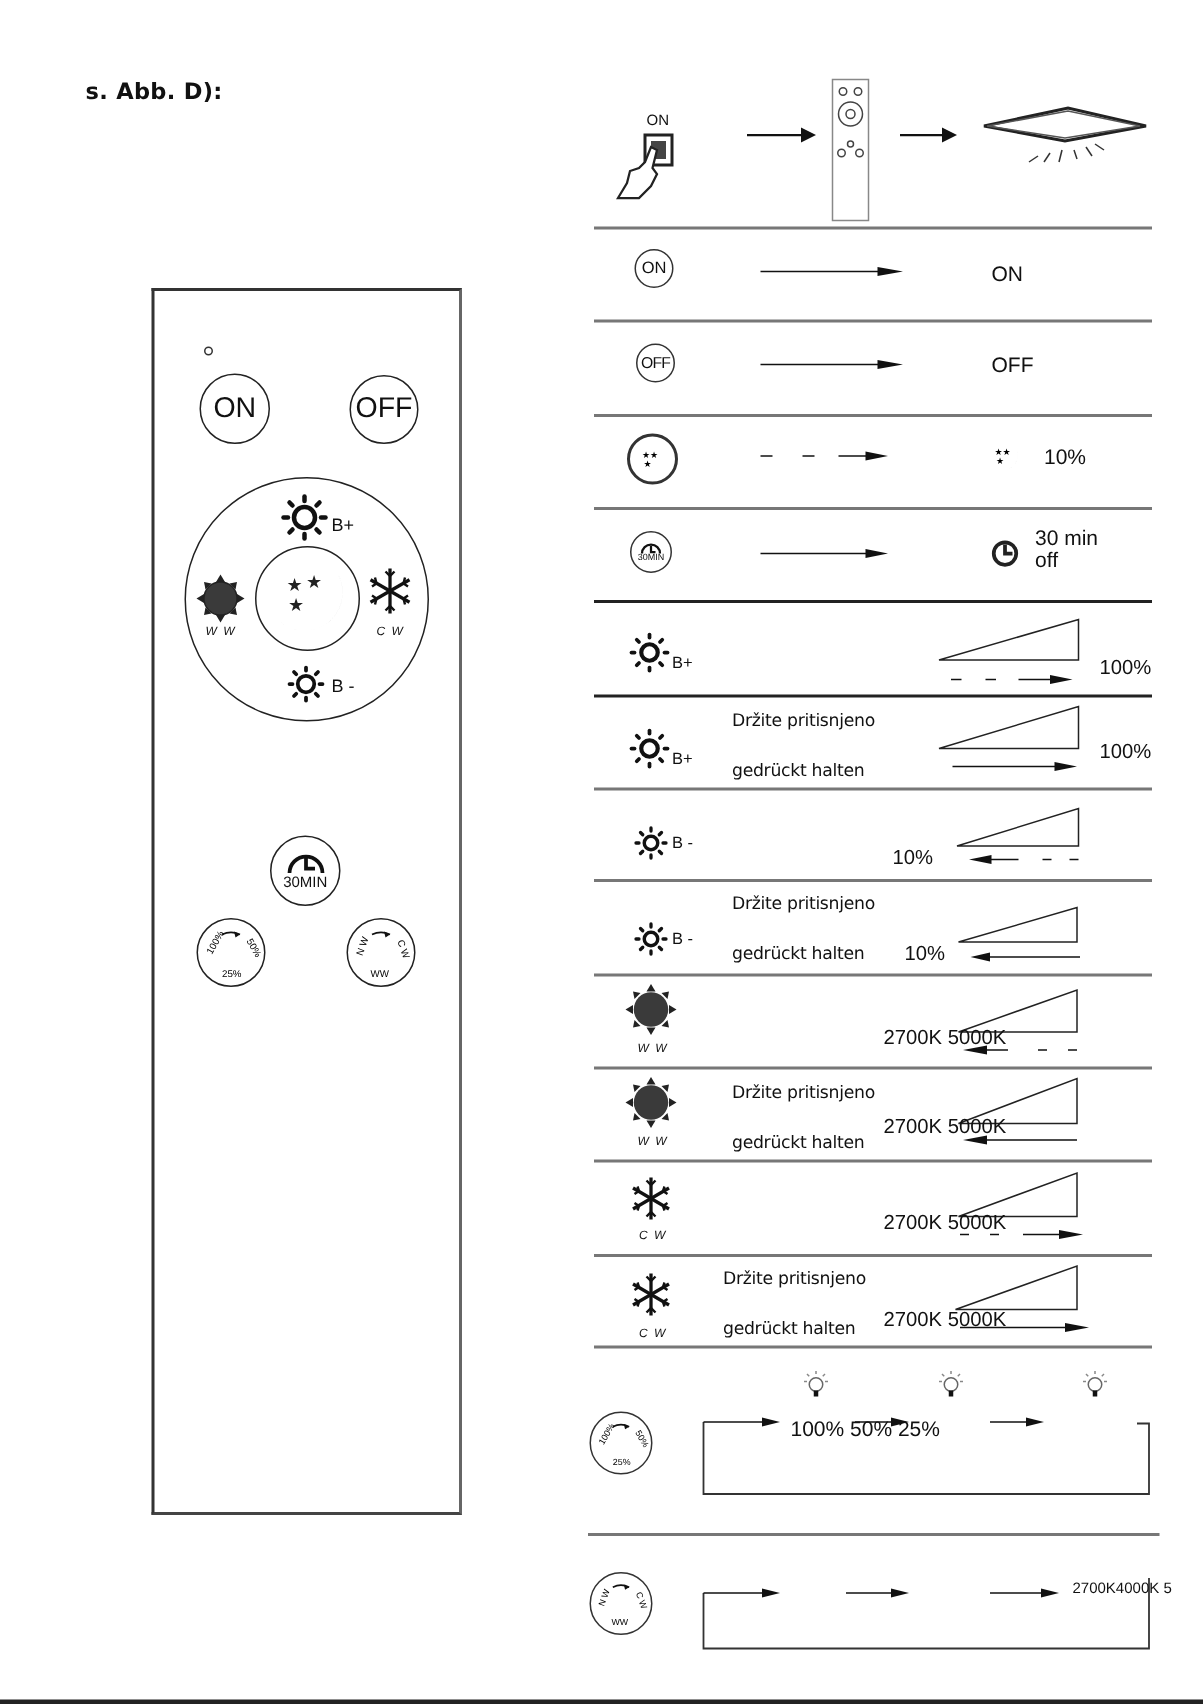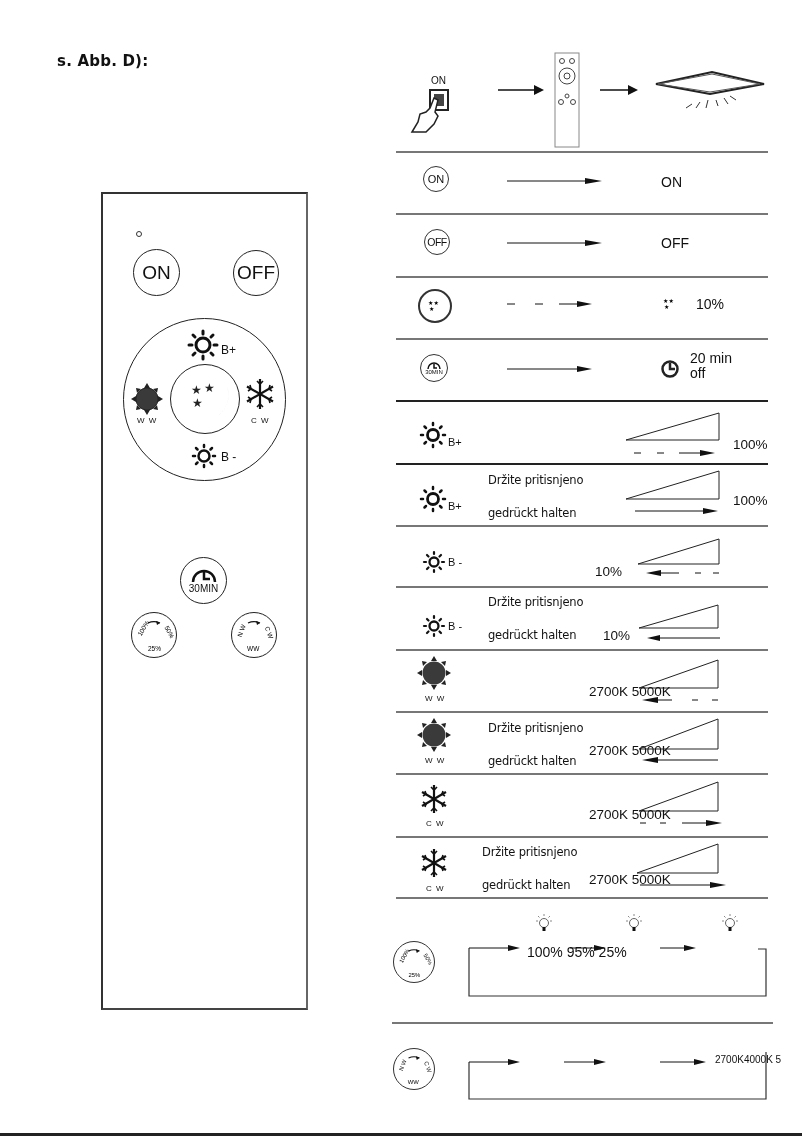--- a/index.html
+++ b/index.html
@@ -7,21 +7,21 @@
   .abs{position:absolute;}
   .heading{left:57px;top:52px;font-family:"DejaVu Sans",sans-serif;font-weight:bold;font-size:15px;letter-spacing:0.2px;}
   
   .remote{left:101px;top:192px;width:207px;height:818px;border:2px solid #333;border-right-color:#666;border-bottom-color:#444;box-sizing:border-box;}
   .led{left:136px;top:231px;width:4px;height:4px;border:1px solid #333;border-radius:50%;}
   .rbtn{border:1.5px solid #222;border-radius:50%;display:flex;align-items:center;justify-content:center;box-sizing:border-box;background:#fff;}
   .btn-on{left:133px;top:249px;width:47px;height:47px;font-size:19px;}
   .btn-off{left:233px;top:250px;width:46px;height:46px;font-size:19px;}
   .dial{left:123px;top:318px;width:163px;height:163px;border:1.5px solid #222;border-radius:50%;box-sizing:border-box;}
   .dial-inner{left:170px;top:364px;width:70px;height:70px;border:1.5px solid #222;border-radius:50%;box-sizing:border-box;}
-  .small-lbl{font-size:8px;letter-spacing:1px;}
+  .small-lbl{font-size:8px;letter-spacing:1px;font-style:italic;}
   .lbl{font-size:12px;}
   .btn-timer{left:180px;top:557px;width:47px;height:47px;flex-direction:column;font-size:10px;}
   .btn-cycle{width:46px;height:46px;}
   
   .hr{left:396px;width:372px;height:2px;background:#777;}
   .hr.dark{background:#222;}
   .txt{font-size:13px;white-space:nowrap;}
   .txt-s{font-family:"DejaVu Sans",sans-serif;font-size:11.5px;white-space:nowrap;letter-spacing:-0.2px;}
   .icon-c{border:1.5px solid #333;border-radius:50%;display:flex;align-items:center;justify-content:center;box-sizing:border-box;}
   svg{overflow:visible;}
@@ -222,21 +222,21 @@
 </div>
 <svg class="abs" style="left:507px;top:364px" width="90" height="10" viewBox="0 0 90 10">
     <line x1="0" y1="5" x2="75" y2="5" stroke="#111"></line>
     <polygon points="70,2 85,5 70,8" fill="#111"></polygon>
   </svg>
 <svg class="abs" style="left:660px;top:359px" width="20" height="20" viewBox="0 0 20 20">
     <circle cx="10" cy="10" r="7.5" fill="none" stroke="#222" stroke-width="2.5"></circle>
     <polyline points="10,4 10,10 15,10" fill="none" stroke="#222" stroke-width="2.5"></polyline>
   </svg>
 <div class="abs txt" style="left:690px;top:351px;font-size:14px;line-height:15px">
-  <div>20 min</div>
+  <div>30 min</div>
     <div>off</div>
 </div>
 <div class="abs hr dark" style="top:400px"></div>
 
 <svg class="abs" style="left:418px;top:420px" width="30" height="30" viewBox="-15 -15 30 30">
   <circle r="5.5" fill="none" stroke="#111" stroke-width="2.8"></circle>
   <g stroke="#111" stroke-width="2.5" stroke-linecap="round">
       <line x1="0" y1="-10" x2="0" y2="-12"></line>
       <line x1="0" y1="10" x2="0" y2="12"></line>
       <line x1="-10" y1="0" x2="-12" y2="0"></line>
@@ -474,21 +474,21 @@
     <circle cx="11" cy="11" r="4.5" fill="none" stroke="#666"></circle>
     <rect x="9.5" y="15" width="3" height="4" fill="#111"></rect>
     <g stroke="#888">
       <line x1="11" y1="2" x2="11" y2="4"></line>
       <line x1="3" y1="9" x2="5" y2="9"></line>
       <line x1="17" y1="9" x2="19" y2="9"></line>
       <line x1="5" y1="4" x2="6.5" y2="5.5"></line>
       <line x1="17" y1="4" x2="15.5" y2="5.5"></line>
     </g>
   </svg>
-<div class="abs txt" style="left:527px;top:944px;font-size:14px">100% 95% 25%</div>
+<div class="abs txt" style="left:527px;top:944px;font-size:14px">100% 50% 25%</div>
 <div class="abs hr" style="left:392px;width:381px;top:1022px"></div>
 
 <div class="abs icon-c" style="left:393px;top:1048px;width:42px;height:42px">
   <svg width="40" height="40" viewBox="0 0 44 44">
     <path d="M16 10 A14 14 0 0 1 28 10" fill="none" stroke="#111" stroke-width="1.2"></path>
       <polygon points="28,10 24,8 25,12" fill="#111"></polygon>
     <text x="5" y="22" font-size="6.5" transform="rotate(-70 9 20)">N W</text>
       <text x="29" y="16" font-size="6.5" transform="rotate(70 32 18)">C W</text>
       <text x="15" y="38" font-size="6.5">WW</text>
   </svg>

